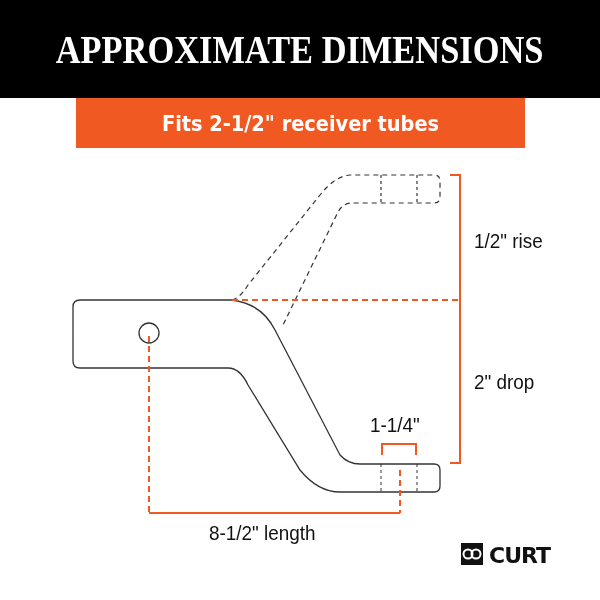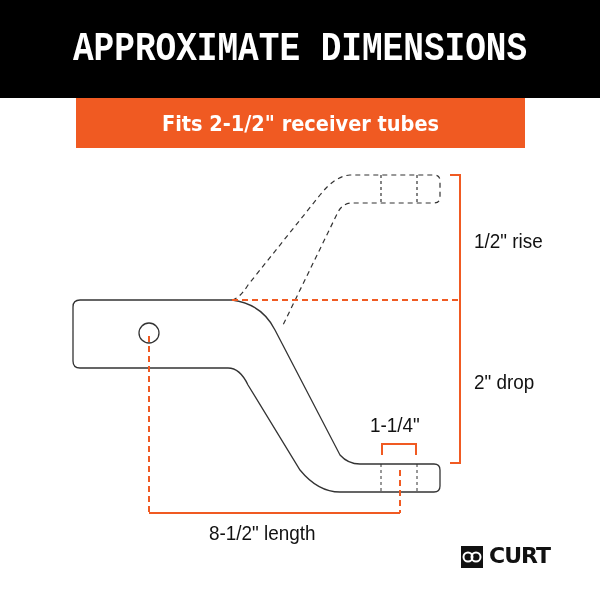--- a/index.html
+++ b/index.html
@@ -1,26 +1,26 @@
 <!DOCTYPE html>
 <html><head>
 <meta charset="utf-8">
 <style>
   html, body { margin:0; padding:0; background:#fff; }
   body { width:600px; height:600px; position:relative; overflow:hidden; font-family:"Liberation Sans", sans-serif; }
   .header { position:absolute; left:0; top:0; width:600px; height:98px; background:#000; color:#fff;
-    display:flex; align-items:center; justify-content:center; font-family:Liberation Mono, monospace;
+    display:flex; align-items:center; justify-content:center; font-family:Liberation Serif, serif;
     font-weight:bold; font-size:40px; letter-spacing:0px; transform-origin:center; }
   .header span { display:inline-block; transform:scaleX(0.86); }
   .sub { position:absolute; left:76px; top:98px; width:449px; height:50px; background:#f05a22; color:#fff;
     display:flex; align-items:center; justify-content:center; font-weight:bold; font-size:22px; font-family:"DejaVu Sans", sans-serif; }
   .sub span { display:inline-block; transform:scaleX(0.88); }
   svg.diagram { position:absolute; left:0; top:0; }
   .label { position:absolute; font-family:"Liberation Sans", sans-serif; font-size:21px; color:#111; transform:scaleX(0.9); transform-origin:left top; white-space:nowrap; }
-  .logo { position:absolute; left:461px; top:543px; display:flex; align-items:flex-end; gap:6px; }
+  .logo { position:absolute; left:461px; top:543px; display:flex; align-items:flex-start; gap:6px; }
   .logo .word { font-family:"DejaVu Sans", sans-serif; font-weight:bold; font-size:22px; color:#111; letter-spacing:-1px; }
 </style>
 </head>
 <body>
 
 <div class="header">
   <span>APPROXIMATE DIMENSIONS</span>
 </div>
 
 <div class="sub">

